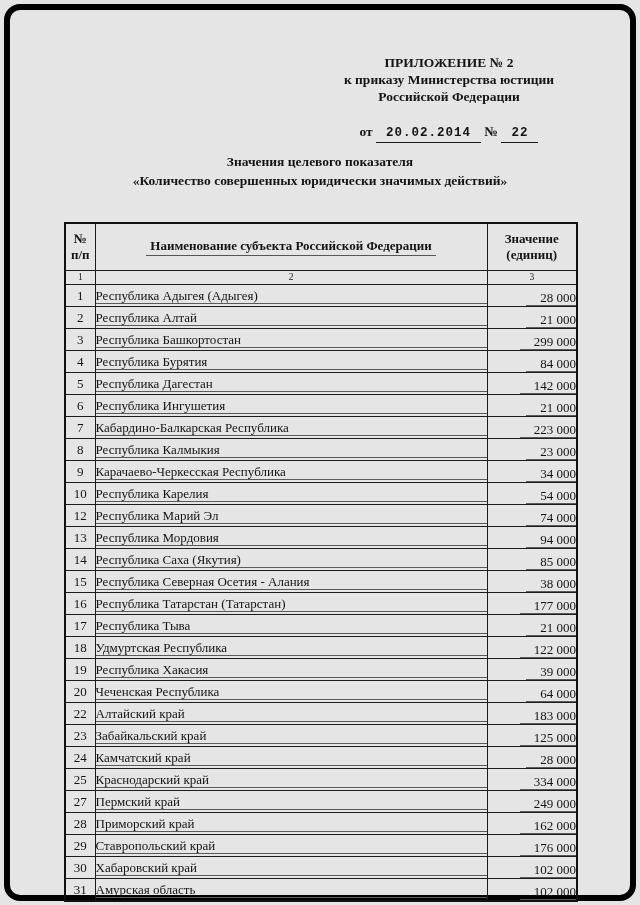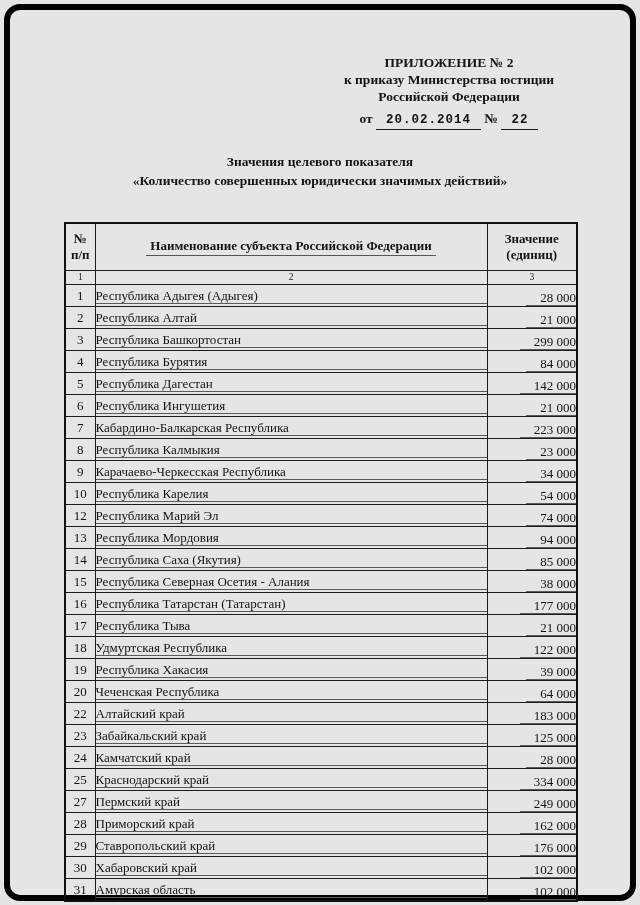--- a/index.html
+++ b/index.html
@@ -16,21 +16,21 @@
     border:6px solid #000;
     border-radius:16px;
     pointer-events:none;
   }
   .header-block{
     position:absolute;top:54px;right:36px;width:310px;
     text-align:center;
     font-size:13.5px;line-height:17px;
     font-weight:bold;
   }
-  .header-block .date-line{margin-top:5px;}
+  .header-block .date-line{margin-top:18px;}
   .u{
     display:inline-block;
     border-bottom:1.4px solid #1a1a1a;
     padding:0 10px;
     font-family:"Liberation Mono","DejaVu Sans Mono",monospace;
     font-size:12.5px;
     letter-spacing:1px;
   }
   .title-block{
     position:absolute;top:152px;left:0;width:640px;

